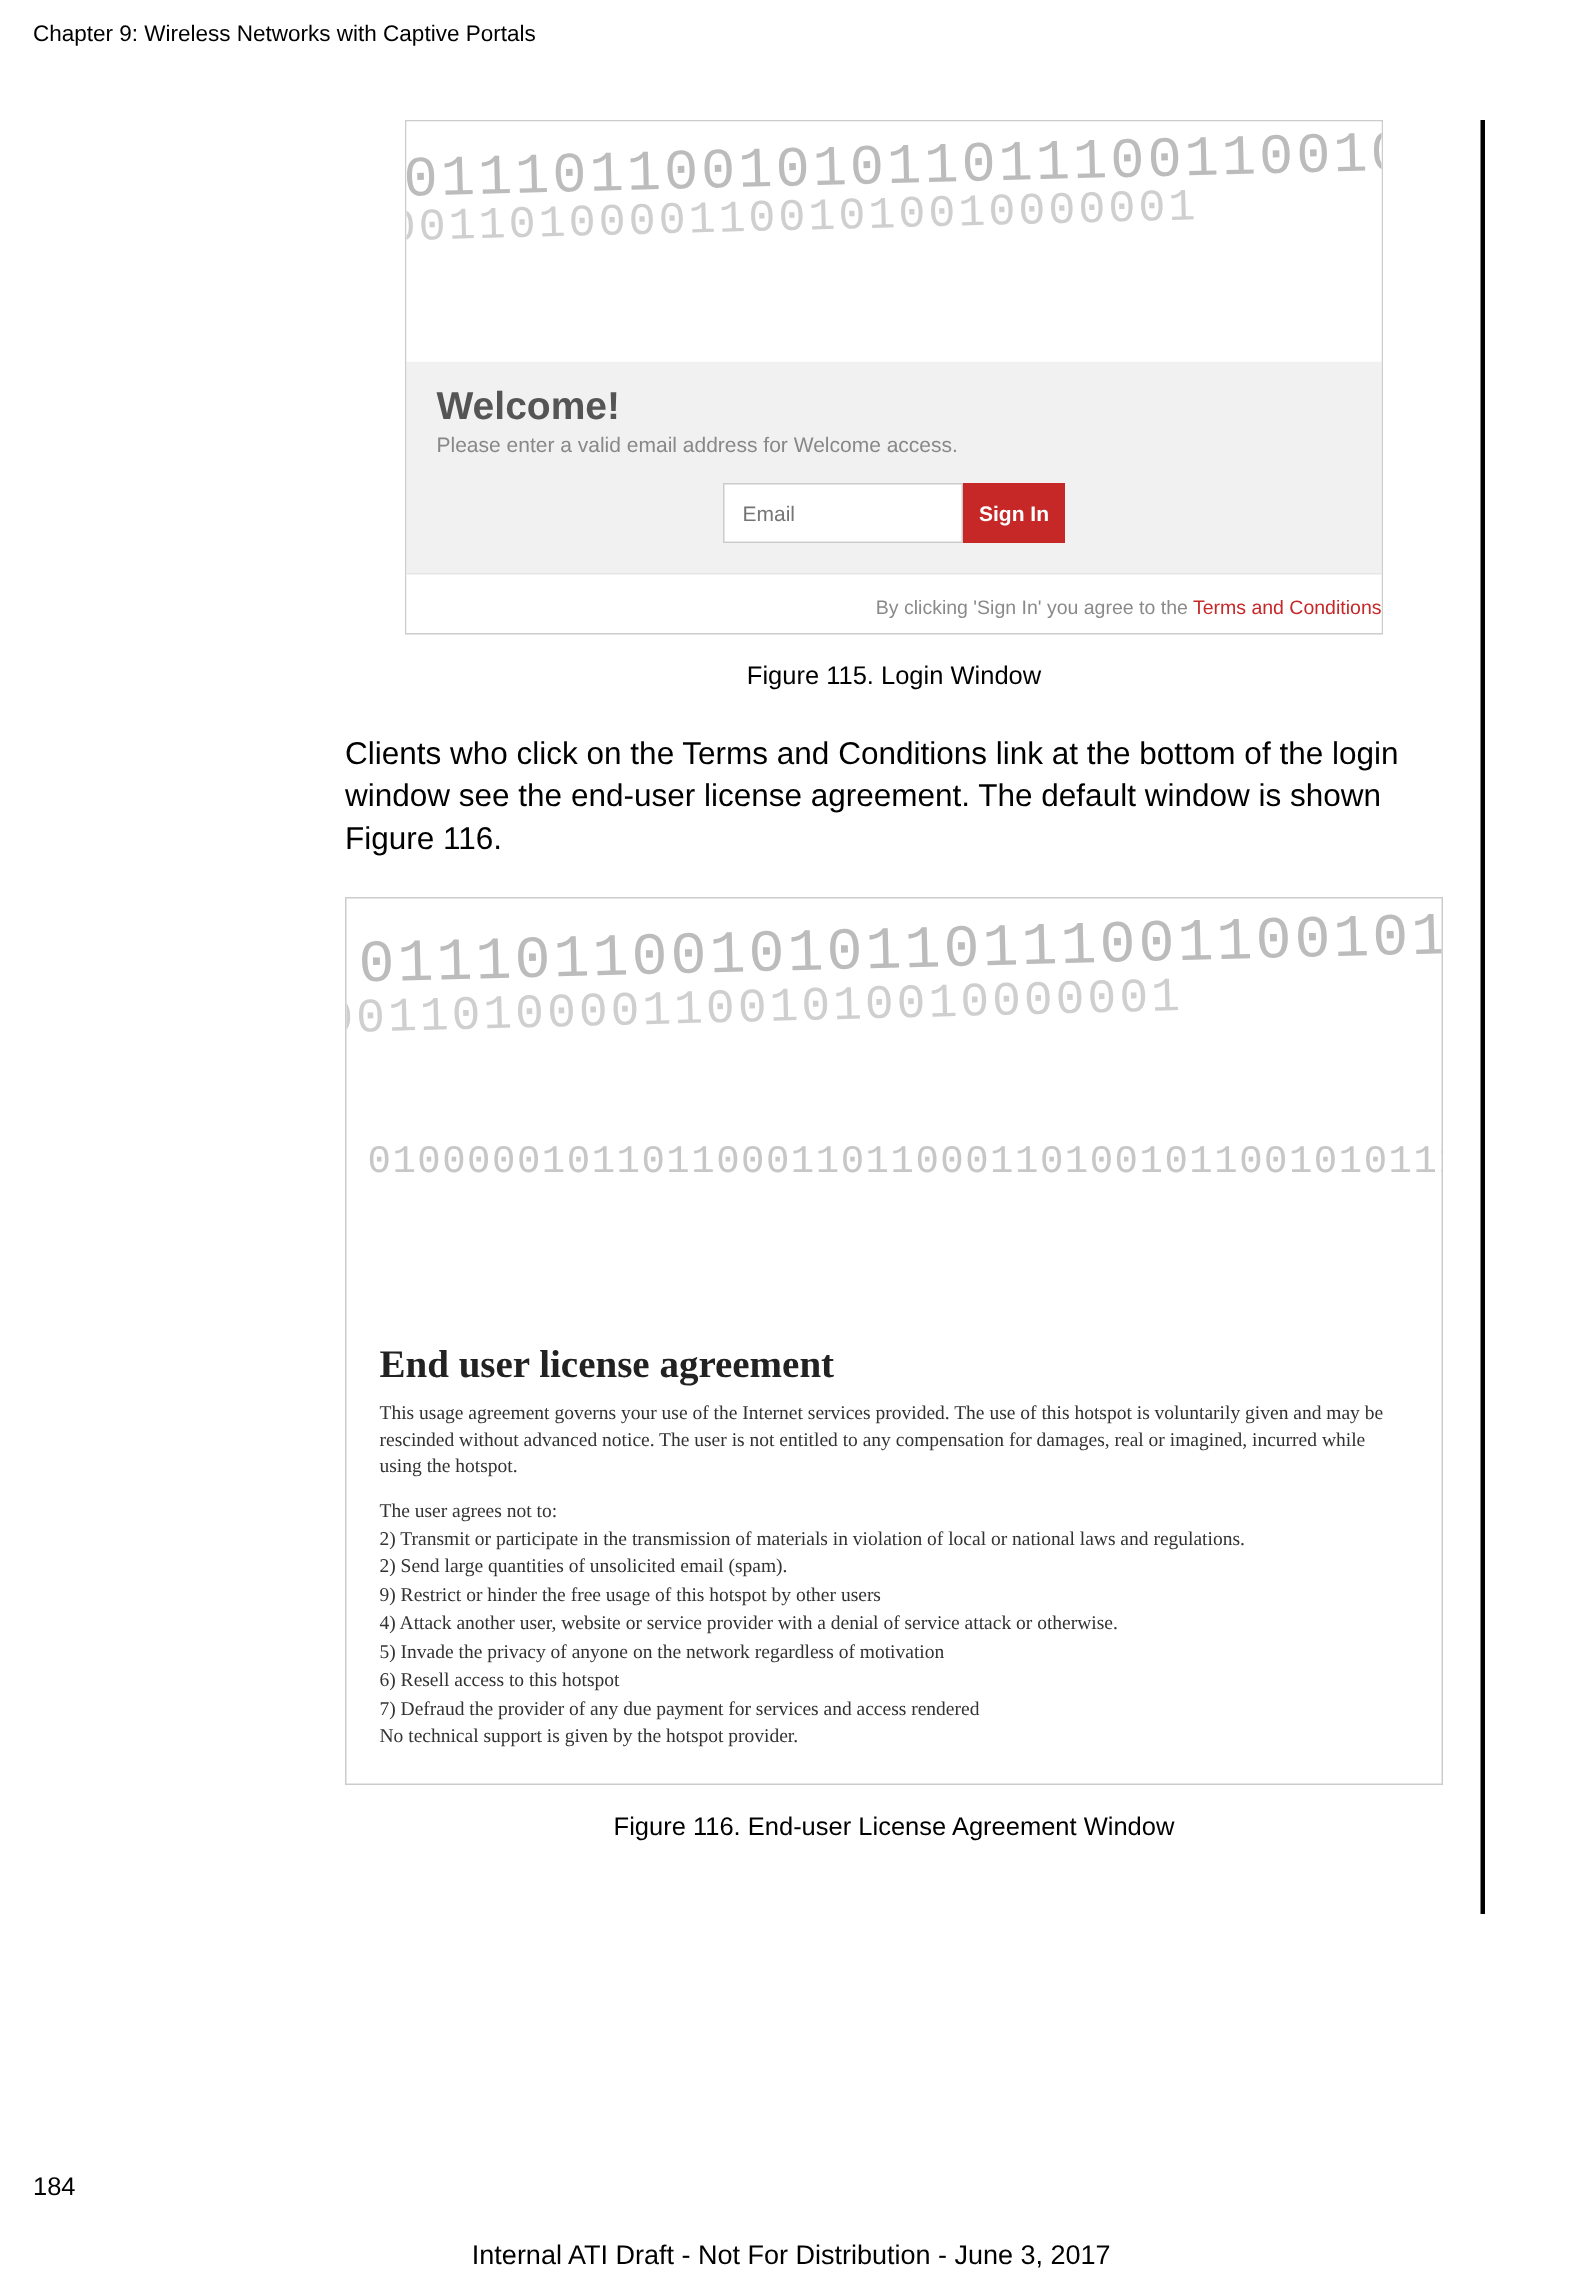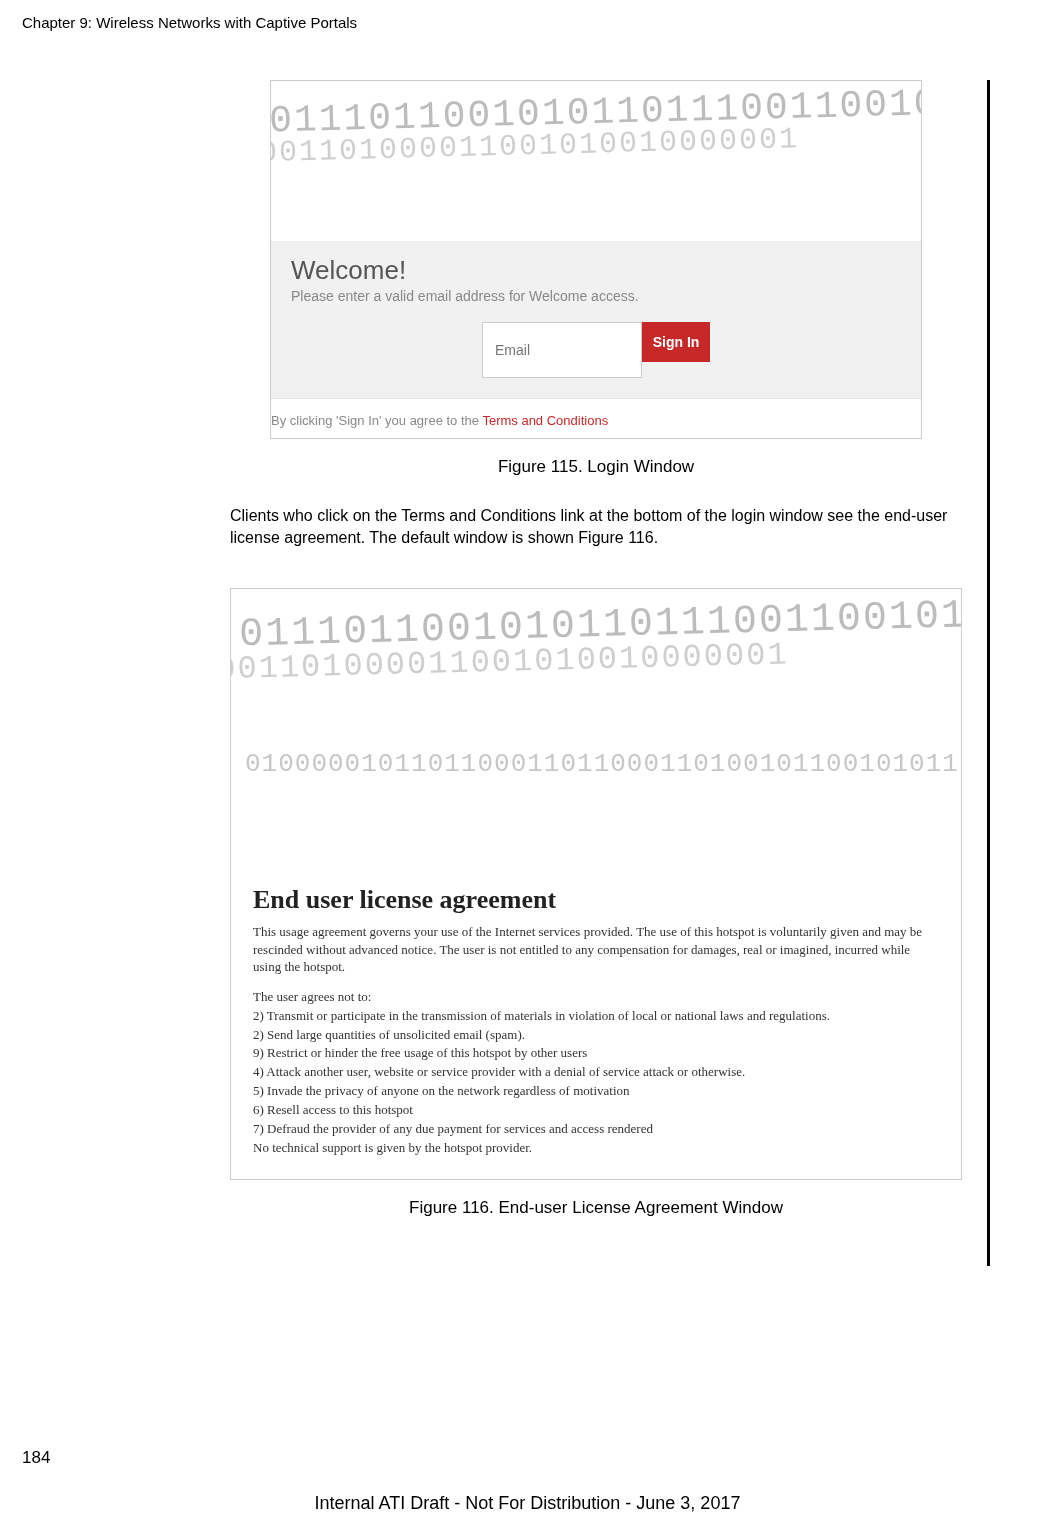--- a/index.html
+++ b/index.html
@@ -45,72 +45,72 @@
     letter-spacing: 2px;
   }
   .binary-banner .r1 { font-size: 38px; transform: rotate(-1.5deg); margin-left: -10px; }
   .binary-banner .r2 { font-size: 30px; transform: rotate(-1.5deg); margin-left: -40px; margin-top: -6px; color: #cfcfcf; }
   .welcome-block {
     background: #f1f1f1;
     padding: 14px 20px 20px 20px;
   }
   .welcome-title {
     font-size: 26px;
-    font-weight: normal;
+    font-weight: bold;
     color: #555;
     margin-bottom: 2px;
   }
   .welcome-sub {
     font-size: 14px;
     color: #888;
   }
   .email-row {
     display: flex;
     justify-content: center;
     margin-top: 18px;
     gap: 0;
   }
   .email-input {
     width: 160px;
-    height: 56px;
+    height: 40px;
     padding: 0 12px;
     font-size: 14px;
     border: 1px solid #ccc;
     background: #fff;
     color: #999;
   }
   .signin-btn {
     height: 40px;
     width: 68px;
     background: #c62828;
     color: #fff;
     border: none;
     font-size: 14px;
     font-weight: bold;
     cursor: pointer;
   }
   .terms-line {
-    text-align: left;
+    text-align: right;
     font-size: 13px;
     color: #8a8a8a;
     padding: 14px 0 10px 0;
     background: #fff;
     border-top: 1px solid #e5e5e5;
   }
   .terms-link { color: #c62828; }
   .figure-caption {
     text-align: center;
     font-size: 17px;
     margin-top: 18px;
     margin-bottom: 28px;
   }
   .body-para {
-    font-size: 16px;
+    font-size: 21px;
     line-height: 1.35;
-    margin-bottom: 40px;
+    margin-bottom: 24px;
   }
   .eula-card {
     border: 1px solid #ccc;
     background: #fff;
     margin: 0 0 0 0;
   }
   .eula-banner {
     height: 280px;
     overflow: hidden;
     padding: 14px 10px 0 14px;

